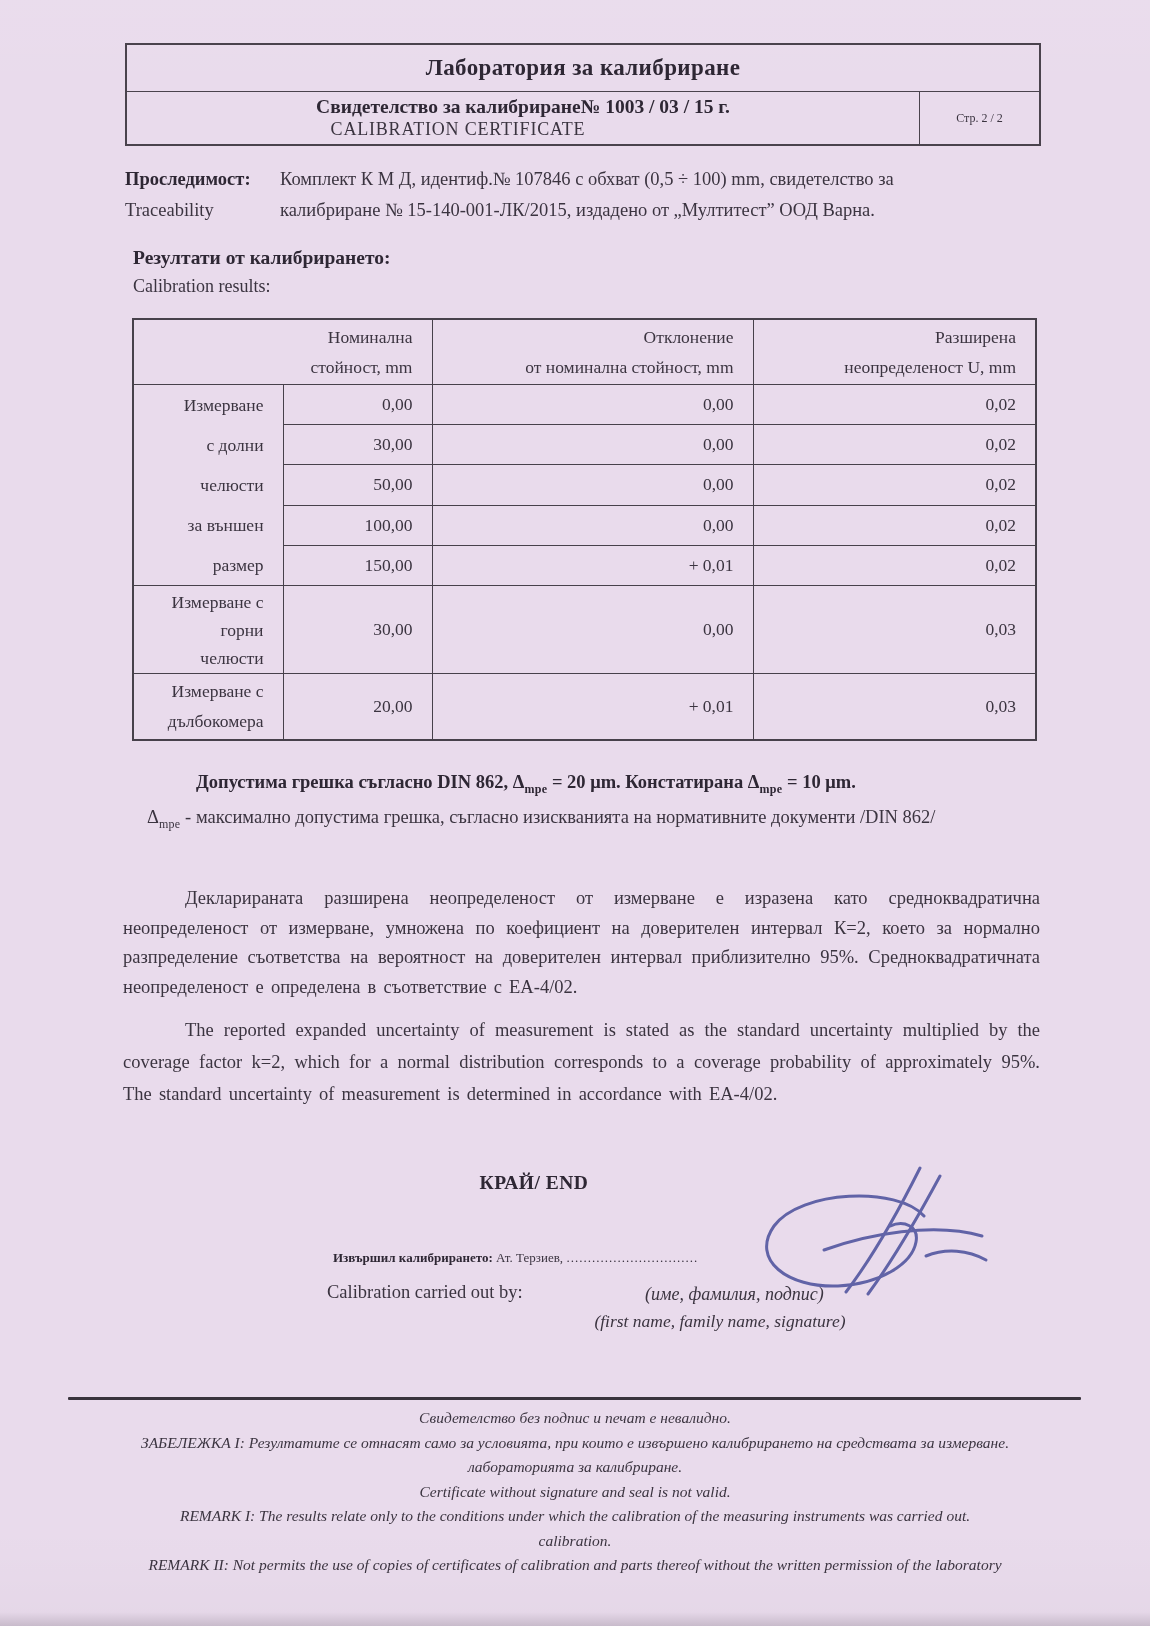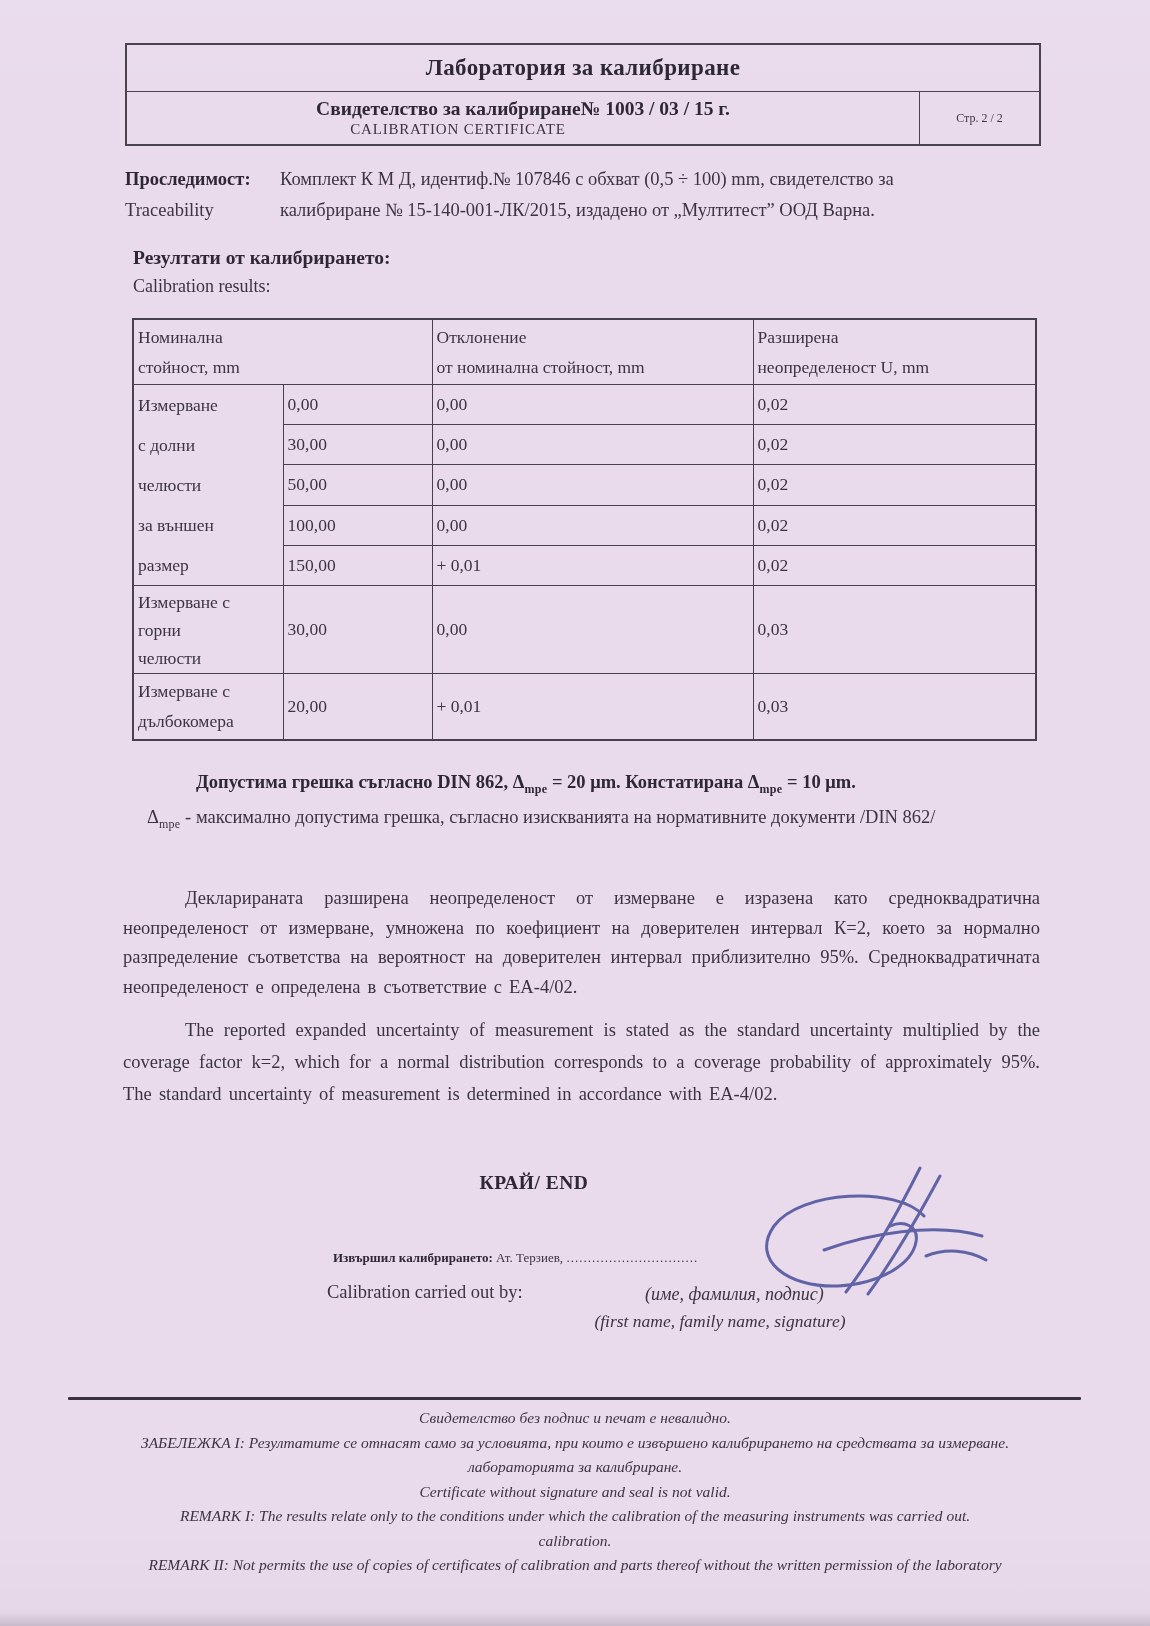--- a/index.html
+++ b/index.html
@@ -32,21 +32,21 @@
     height:46px;border-bottom:1.6px solid #4a434d;
     display:flex;align-items:center;justify-content:center;
     font-weight:bold;font-size:23px;color:#2e2734;letter-spacing:.4px;
   }
   .header-row2{display:flex;height:52px;}
   .cert-cell{
     flex:1;display:flex;flex-direction:column;justify-content:center;align-items:center;
     line-height:1.1;
   }
   .cert-title{font-weight:bold;font-size:19.5px;color:#2e2734;}
-  .cert-sub{font-size:15px;letter-spacing:.8px;margin-top:2px;margin-right:130px;}
+  .cert-sub{font-size:18px;letter-spacing:.8px;margin-top:2px;margin-right:130px;}
   .page-cell{
     width:119px;border-left:1.6px solid #4a434d;
     display:flex;align-items:center;justify-content:center;
     font-size:12px;
   }
 
   
   .trace{
     position:absolute;left:125px;top:164px;width:907px;
     display:grid;grid-template-columns:155px 1fr;
@@ -61,22 +61,22 @@
   .results-head .en{font-size:18px;}
 
   
   table.cal{
     position:absolute;left:132px;top:318px;width:903px;
     border-collapse:collapse;table-layout:fixed;
     font-size:17.5px;color:#3b3440;
   }
   table.cal td,table.cal th{
     border:1.6px solid #47414b;
-    text-align:left;vertical-align:middle;
-    padding:0 4px;font-weight:normal;
+    text-align:right;vertical-align:middle;
+    padding:0 19px;font-weight:normal;
     white-space:pre-line;
   }
   table.cal{border:2.2px solid #47414b;}
   .thead-cell{height:64px;line-height:30px;}
   .row-num{height:39px;border-radius:15px;}
   .lbl{line-height:40px;}
   .lbl2{line-height:28px;}
   .lbl3{line-height:30px;}
   .row-mid{height:88px;}
   .row-bot{height:66px;}

